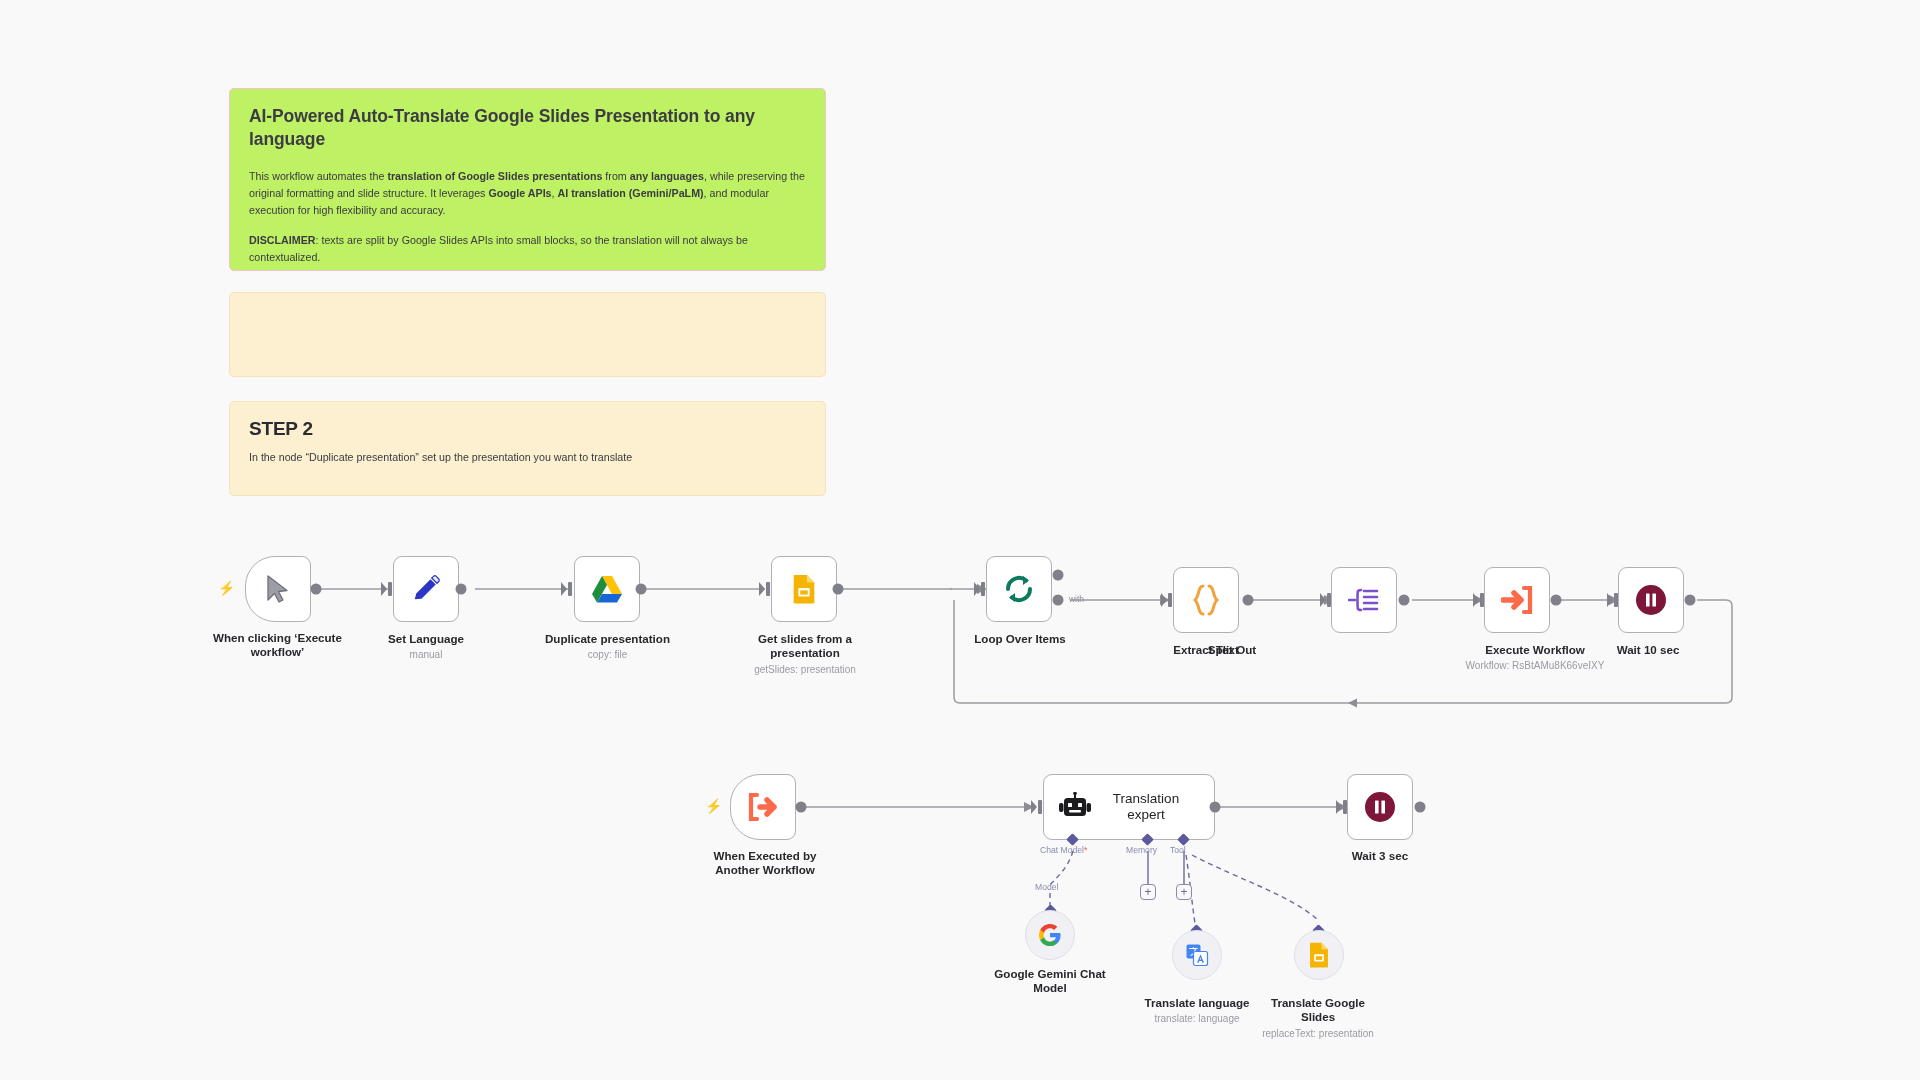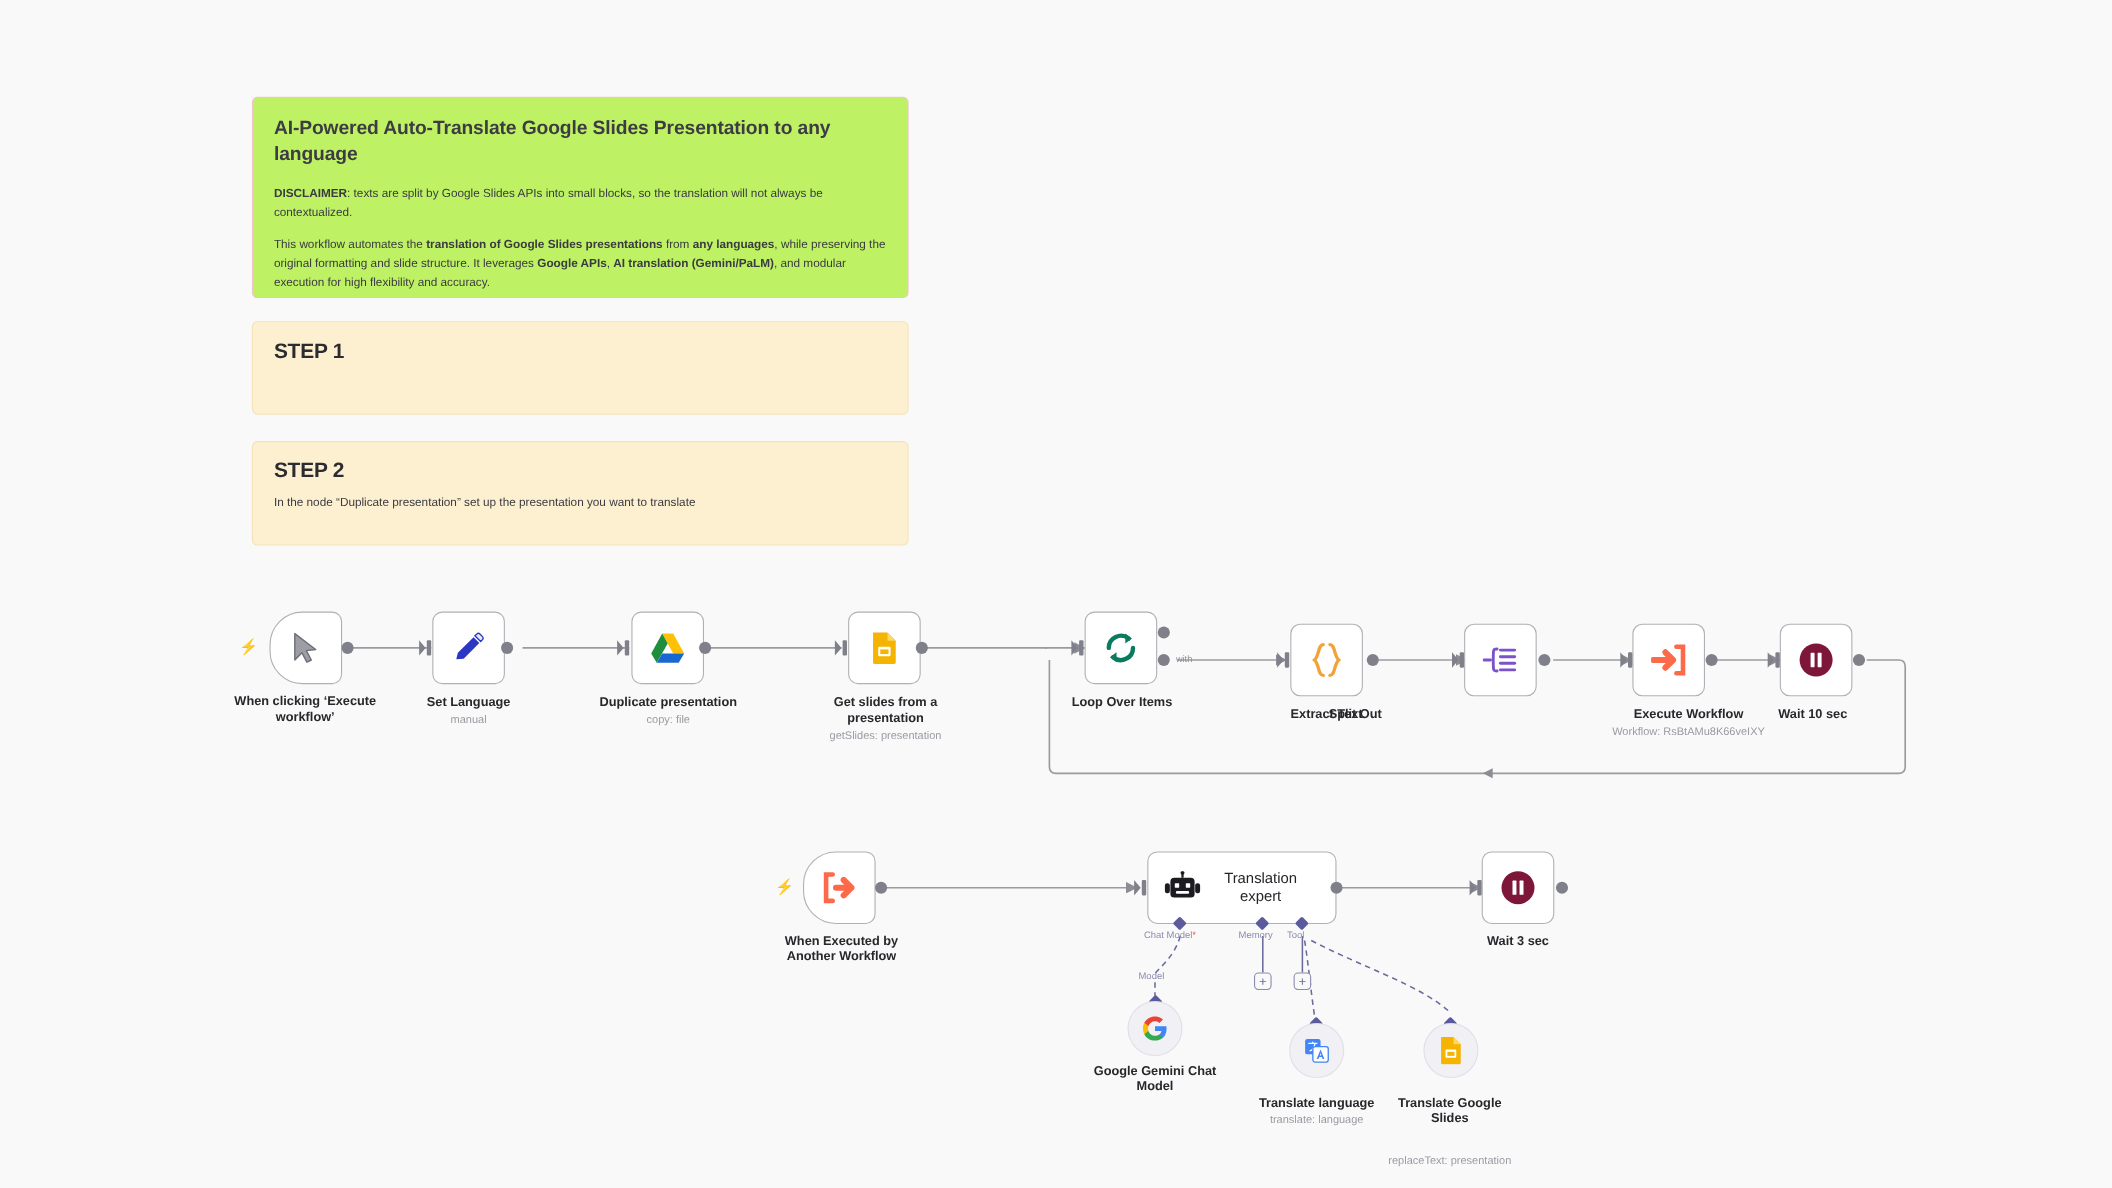--- a/index.html
+++ b/index.html
@@ -112,26 +112,25 @@
   }
   svg { display: block; }
 </style>
 </head>
 <body>
 
 <div id="canvas">
 
   <div class="sticky pink" style="left:229px; top:88px; width:597px; height:183px;">
     <h1>AI-Powered Auto-Translate Google Slides Presentation to any language</h1>
+    <p><span>This workflow automates the </span><b>translation of Google Slides presentations</b><span> from </span><b>any languages</b><span>, while preserving the original formatting and slide structure. It leverages </span><b>Google APIs</b><span>, </span><b>AI translation (Gemini/PaLM)</b><span>, and modular execution for high flexibility and accuracy.</span></p>
     <p><b>DISCLAIMER</b><span>: texts are split by Google Slides APIs into small blocks, so the translation will not always be contextualized.</span></p>
-    <p><span>This workflow automates the </span><b>translation of Google Slides presentations</b><span> from </span><b>any languages</b><span>, while preserving the original formatting and slide structure. It leverages </span><b>Google APIs</b><span>, </span><b>AI translation (Gemini/PaLM)</b><span>, and modular execution for high flexibility and accuracy.</span></p>
   </div>
 
   <div class="sticky yellow" style="left:229px; top:292px; width:597px; height:85px;">
-    <h2>STEP 1</h2>
   </div>
 
   <div class="sticky yellow" style="left:229px; top:401px; width:597px; height:95px;">
     <h2>STEP 2</h2>
     <p>In the node “Duplicate presentation” set up the presentation you want to translate</p>
   </div>
 
   <svg id="edges">
     <defs>
       <marker id="arrow" viewBox="0 0 10 10" refX="8" refY="5" markerWidth="7" markerHeight="7" orient="auto-start-reverse">
@@ -425,17 +424,17 @@
     <svg width="22" height="26" viewBox="0 0 26 32">
       <path d="M2 1 h14 l8 8 v21 a1.5 1.5 0 0 1 -1.5 1.5 h-19 A1.5 1.5 0 0 1 2 30 Z" fill="#f4b400"></path>
       <path d="M16 1 l8 8 h-8 Z" fill="#fcd966"></path>
       <rect x="7" y="15" width="12" height="9" rx="1" fill="#fff"></rect>
       <rect x="9" y="17.5" width="8" height="4.5" fill="#f4b400"></rect>
     </svg>
   </div>
   <div class="node-caption" style="left:1253px; top:996px; width:130px;">
     <span>Translate Google Slides</span>
   </div>
-  <div class="node-sub" style="left:1238px; top:1028px; width:160px;margin-top:22px;">
+  <div class="node-sub" style="left:1238px; top:1028px; width:160px;">
     <span>replaceText: presentation</span>
   </div>
 
 </div>
 
 </body></html>

